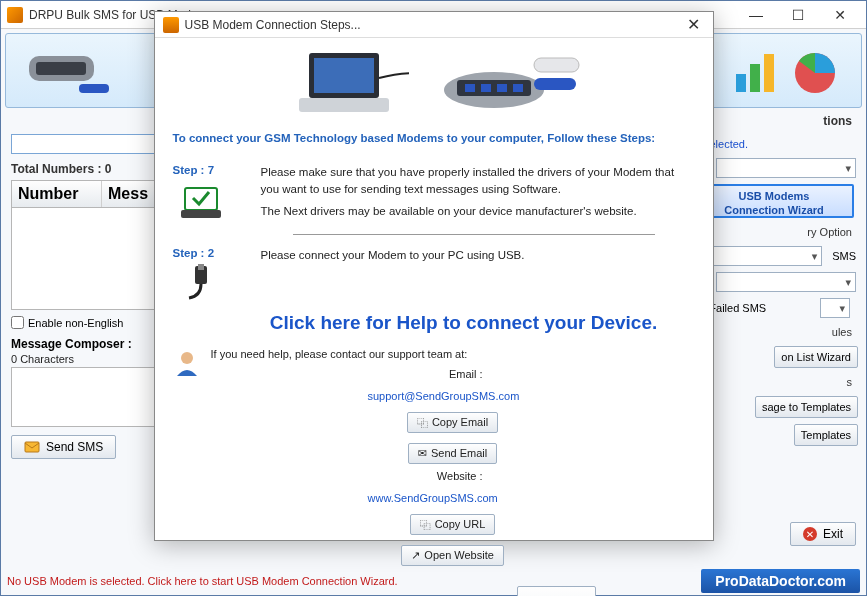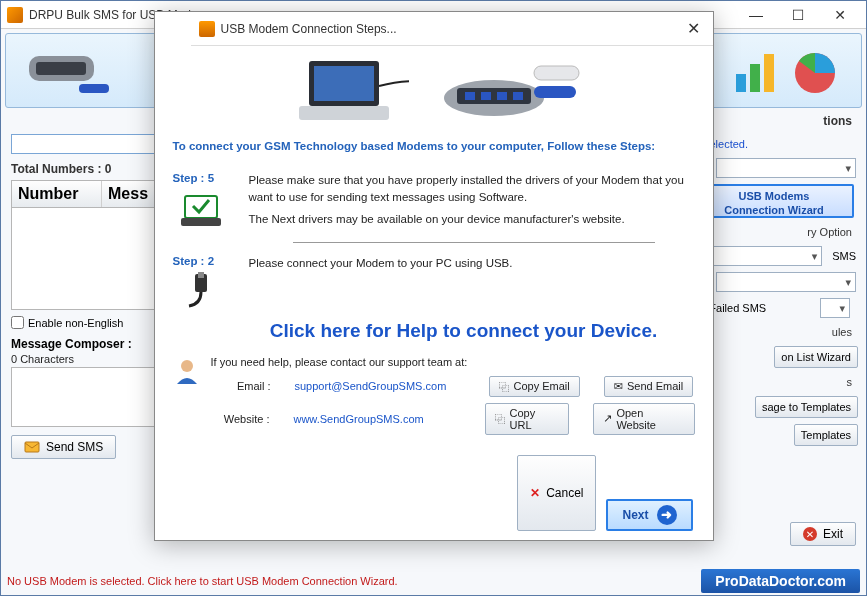--- a/index.html
+++ b/index.html
@@ -50,34 +50,34 @@
 .exit-row { margin-top:auto; padding:6px; display:flex; justify-content:flex-end; }
 
 
 .footer-bar { position:absolute; bottom:0; left:0; right:0; height:28px; display:flex; align-items:center; padding:0 6px; }
 .footer-text { font-size:11px; color:#c21a1a; flex:1; }
 .brand-box { background: linear-gradient(#2a75d4,#1b53a6); color:#fff; font-weight:bold; font-size:14px; padding:4px 14px; border-radius:2px; }
 
 
 .overlay { position:absolute; top:0;left:0;right:0;bottom:0; display:flex; align-items:flex-start; justify-content:center; pointer-events:none; }
 .dialog { margin-top:10px; width:560px; height:530px; background:#fff; border:1px solid #888; box-shadow:0 4px 24px rgba(0,0,0,.28); pointer-events:auto; }
-.dlg-title { height:34px; display:flex; align-items:center; padding:0 8px; border-bottom:1px solid #ddd;margin-left:36px; }
+.dlg-title { height:26px; display:flex; align-items:center; padding:0 8px; border-bottom:1px solid #ddd; }
 .dlg-title .ico { width:16px;height:16px; background:linear-gradient(#f90,#c60); border-radius:2px; margin-right:6px; }
 .dlg-title span { font-size:12px; color:#333; flex:1; }
 .dlg-close { font-size:16px; color:#333; padding:0 4px; }
 .dlg-hero { height:90px; display:flex; align-items:center; justify-content:center; gap:30px; }
 .dlg-body { padding: 4px 18px 0; font-size:11.5px; color:#222; }
 .intro { margin-bottom:20px; color:#2463bb; font-weight:600; }
 .step-row { display:flex; gap:14px; margin-bottom:8px; align-items:flex-start; }
 .step-label { width:62px; font-weight:bold; color:#2463bb; }
 .step-img { width:56px; text-align:center; }
-.step-text { flex:1; line-height:1.45; }
+.step-text { flex:1; line-height:1.45;margin-left:12px; }
 .hr { border:0; border-top:1px solid #999; margin: 8px 40px 12px 120px; }
 .help-link { color:#1a55c9; font-weight:bold; font-size:19px; text-align:center; margin:6px 0 14px 60px; }
-.support-row { display:flex; gap:24px; align-items:center; margin-bottom:6px; font-size:11px; }
+.support-row { display:flex; gap:10px; align-items:center; margin-bottom:6px; font-size:11px;flex-direction:column; }
 .support-row .k { width:60px; text-align:right; }
 .support-row .v { color:#1a55c9; width:170px; }
 .sm-btn { background:linear-gradient(#fefefe,#e3e8ee); border:1px solid #9fb0c3; font-size:11px; padding:3px 9px; border-radius:2px; display:inline-flex; align-items:center; gap:4px; }
 .dlg-foot { display:flex; justify-content:flex-end; gap:10px; padding:14px 20px; }
 .next-btn { background:linear-gradient(#dff0ff,#b9dbff); border:2px solid #2a7ee6; font-size:12px; font-weight:bold; color:#1a4ea8; padding:4px 14px; border-radius:2px; display:inline-flex; align-items:center; gap:8px;margin-top:44px; }
 .circle-arrow { width:20px;height:20px; background:#1f64d0; border-radius:50%; display:flex; align-items:center; justify-content:center; color:#fff; font-size:13px; }
 .avatar { width:28px; height:28px; }
 </style>
 </head>
 <body>
@@ -203,21 +203,21 @@
             <rect x="58" y="36" width="10" height="8" fill="#2a56c2"></rect>
             <rect x="74" y="36" width="10" height="8" fill="#2a56c2"></rect>
             <rect x="95" y="10" width="45" height="14" rx="7" fill="#e6e7ea" stroke="#bbb"></rect>
             <rect x="95" y="30" width="42" height="12" rx="6" fill="#2a56c2"></rect>
           </svg>
       </div>
       <div class="dlg-body">
         <div class="intro">To connect your GSM Technology based Modems to your computer, Follow these Steps:</div>
 
         <div class="step-row">
-          <div class="step-label">Step : 5</div>
+          <div class="step-label">Step : 7</div>
           <div class="step-text">
             <div>Please make sure that you have properly installed the drivers of your Modem that you want to use for sending text messages using Software.</div>
             <div style="margin-top:6px">The Next drivers may be available on your device manufacturer's website.</div>
           </div>
         </div>
         <div class="step-row" style="margin-top:-44px">
           <div class="step-img">
             <svg width="48" height="40">
                 <rect x="8" y="4" width="32" height="22" rx="2" fill="#fff" stroke="#1a8a2e" stroke-width="2"></rect>
                 <path d="M16 14 L22 20 L32 8" stroke="#1a8a2e" stroke-width="3" fill="none"></path>

